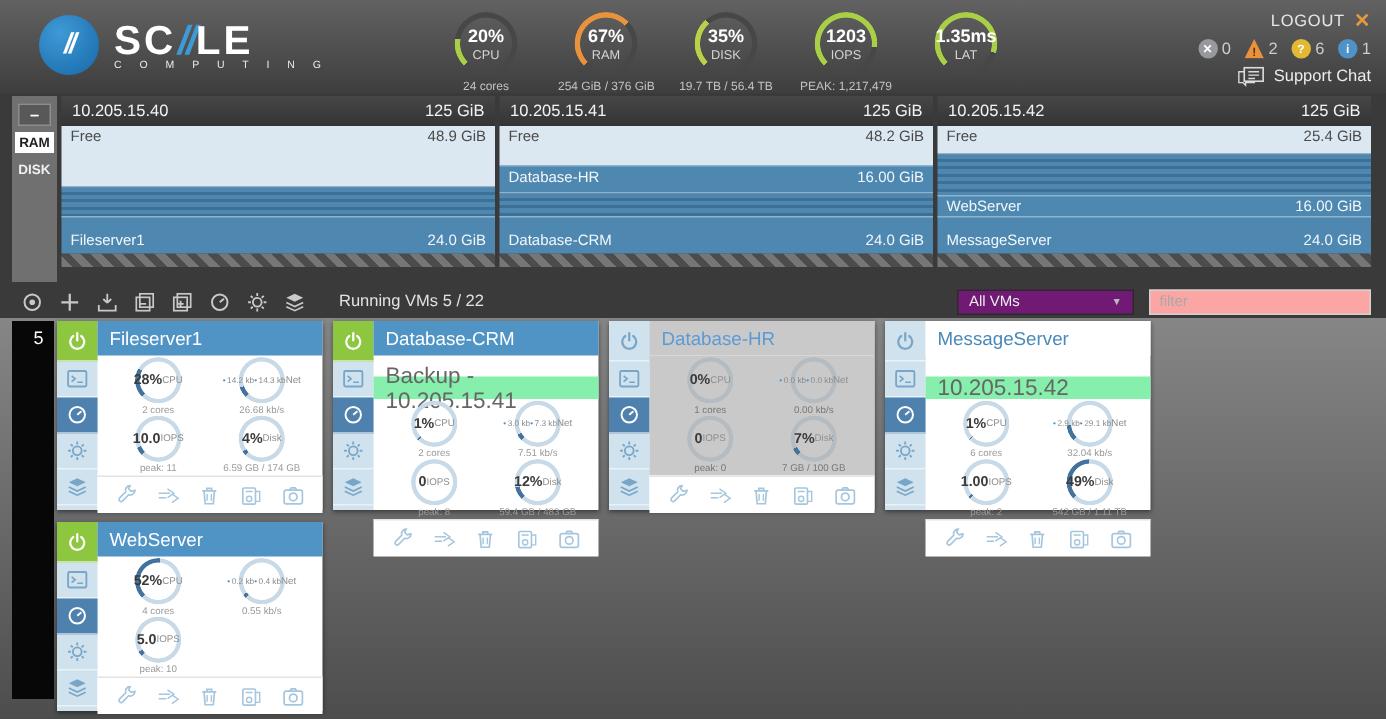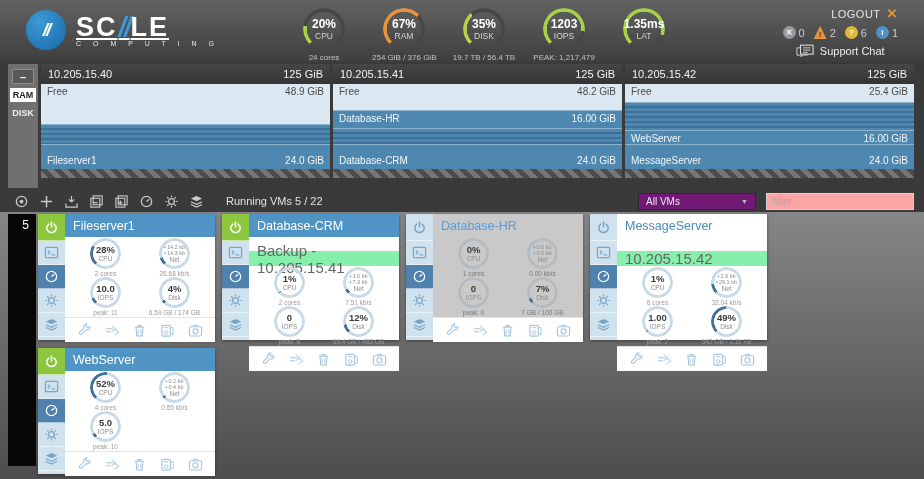--- a/index.html
+++ b/index.html
@@ -7,37 +7,37 @@
     background:#4a4a4a; font-family:"Liberation Sans", sans-serif; }
 
   
   #hdr { position:relative; height:62px; background:linear-gradient(180deg,#626262,#3e3e3e); }
   .logo { position:absolute; left:26px; top:10px; display:flex; align-items:center; }
   .logo-circle { width:40px; height:40px; border-radius:50%;
     background:radial-gradient(circle at 35% 30%, #3e9ad6, #1768a8);
     display:flex; align-items:center; justify-content:center;
     color:#fff; font-weight:bold; font-style:italic; font-size:19px; letter-spacing:-2px; }
   .brand { margin-left:10px; }
-  .brand-main { font-size:27px; font-weight:bold; color:#fff; letter-spacing:2px; line-height:26px;text-decoration:underline; }
+  .brand-main { font-size:27px; font-weight:bold; color:#fff; letter-spacing:2px; line-height:26px; }
   .brand-main .slash { color:#3e9ad6; font-style:italic; letter-spacing:-2px; margin:0 1px; }
   .brand-sub { font-size:7px; color:#ececec; letter-spacing:5px; margin-top:0; }
 
   .hgauges { position:absolute; left:292px; top:8px; display:flex; gap:16px; }
   .hgauge { width:64px; position:relative; text-align:center; }
   .hring { width:42px; height:42px; margin:0 auto; border-radius:50%;
     background:conic-gradient(from 225deg, var(--c) calc(var(--f)*270deg), #474747 0);
     -webkit-mask:radial-gradient(circle closest-side, transparent 0 17px, #000 17.5px);
     mask:radial-gradient(circle closest-side, transparent 0 17px, #000 17.5px); }
   .hring-text { position:absolute; top:0; left:50%; transform:translateX(-50%);
     width:42px; height:42px; display:flex; flex-direction:column; align-items:center; justify-content:center; }
   .hval { font-size:12px; font-weight:bold; color:#fff; line-height:13px; }
   .hlbl { font-size:8.5px; color:#d4d4d4; }
   .hsub { margin-top:3px; font-size:8px; color:#c2c2c2; white-space:nowrap; }
 
-  .hdr-right { position:absolute; right:26px; top:6px; text-align:center; }
+  .hdr-right { position:absolute; right:10px; top:6px; text-align:right; }
   .logout-row { font-size:11px; color:#e6e6e6; letter-spacing:.5px; display:flex; justify-content:flex-end; align-items:center; gap:6px; cursor:pointer; }
   .logout-x { color:#e39a3b; font-weight:bold; font-size:13px; }
   .alerts-row { margin-top:5px; display:flex; gap:9px; justify-content:flex-end; align-items:center; font-size:11px; color:#ccc; }
   .al { display:flex; gap:3px; align-items:center; }
   .al-ic { width:13px; height:13px; border-radius:50%; display:flex; align-items:center; justify-content:center;
     font-size:8px; font-weight:bold; color:#fff; background:var(--c); }
   .al-ic.tri { border-radius:0; clip-path:polygon(50% 0,100% 100%,0 100%); color:#5a3200; font-size:8px; padding-top:3px; }
   .chat-row { margin-top:5px; display:inline-flex; gap:6px; align-items:center; color:#ececec; font-size:11px; cursor:pointer; }
   .chat-row svg { width:18px; height:14px; color:#dcdcdc; }
 
@@ -97,21 +97,21 @@
   .card-sub { height:15px; flex:none; font-size:15px; color:#666; padding:0 8px; display:flex; align-items:center; background:#86efac;margin-top:14px; }
   .card-body { flex:1; display:grid; grid-template-columns:1fr 1fr; padding:1px 6px; }
   .stopped .card-body, .stopped .card-sub { background:#c9c9c9; }
   .gcell { display:flex; flex-direction:column; align-items:center; justify-content:center; }
   .gwrap { position:relative; width:31px; height:31px; }
   .gring { width:31px; height:31px; border-radius:50%;
     background:conic-gradient(from 225deg, #44729e calc(var(--f)*270deg), #c8dae7 0);
     -webkit-mask:radial-gradient(circle closest-side, transparent 0 12.2px, #000 12.7px);
     mask:radial-gradient(circle closest-side, transparent 0 12.2px, #000 12.7px); }
   .stopped .gring { background:conic-gradient(from 225deg, #44729e calc(var(--f)*270deg), #b4bcc2 0); }
-  .gtext { position:absolute; inset:0; display:flex; flex-direction:column; align-items:center; justify-content:center; }
+  .gtext { position:absolute; inset:0; display:flex; flex-direction:row; align-items:center; justify-content:center; }
   .gval { font-size:9.5px; font-weight:bold; color:#3a3a3a; line-height:10px; }
   .glbl { font-size:6.5px; color:#8f8f8f; line-height:8px; }
   .nline { font-size:5.5px; color:#8a8a8a; line-height:6px; white-space:nowrap; }
   .nline .dot { color:#4e92c8; margin-right:1px; }
   .gsub { font-size:6.5px; color:#9a9a9a; margin-top:1px; white-space:nowrap; }
   .stopped .gsub { color:#777; }
   .card-actions { height:25px; flex:none; border-top:1px solid #e3e3e3; display:flex; align-items:center;
     justify-content:space-around; color:#a5c6dd; background:#fff; padding:0 6px; }
   .card-actions .act { display:inline-flex; cursor:pointer; }
   .card-actions svg { width:15px; height:15px; }

